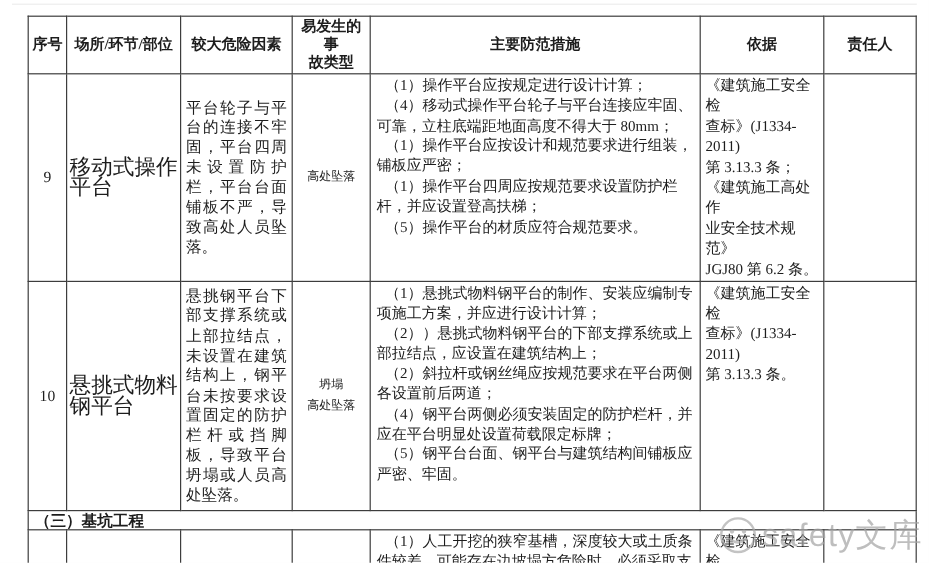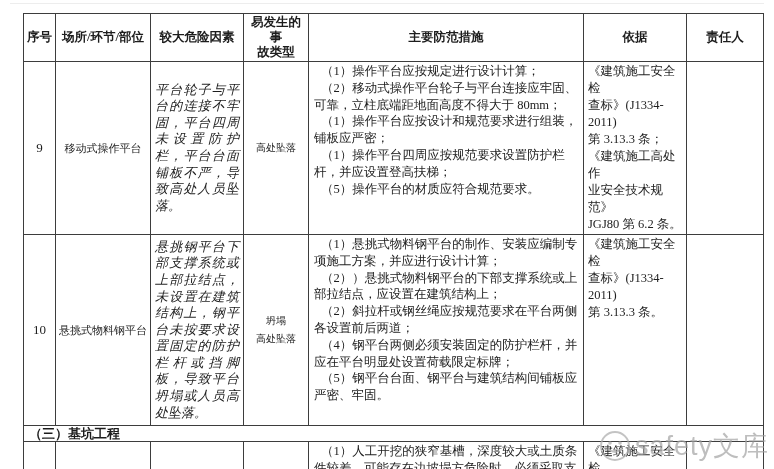--- a/index.html
+++ b/index.html
@@ -21,24 +21,24 @@
     font-size:12.5px; font-weight:bold; text-align:center; vertical-align:middle;
     line-height:15px; white-space:pre-line; padding:1px 2px;
   }
   tr.hdr    { height:32px; }
   tr.r9     { height:135px; }
   tr.r10    { height:191px; }
   tr.secrow { height:16px; }
   tr.r1     { height:70px; }
 
   td.c-no  { text-align:center; vertical-align:middle; font-size:13px; }
-  td.c-loc { text-align:center; vertical-align:middle; font-size:11px; line-height:17px; padding:0 2px; }
+  td.c-loc { vertical-align:middle; font-size:18px; line-height:17px; padding:0 2px; }
   td.c-haz {
     font-size:13px; line-height:16.6px; padding:0 4px; vertical-align:middle;
-    text-align:justify; text-justify:inter-character;font-style:italic;
+    text-align:justify; text-justify:inter-character;
   }
   td.c-acc { text-align:center; vertical-align:middle; font-size:10px; line-height:18px; white-space:pre-line; }
   td.c-meas { font-size:12.5px; line-height:16.8px; padding:1px 5px 0 5px; vertical-align:top; }
   td.c-meas p { margin:0; text-indent:0.55em; }
   td.c-basis { font-size:12.5px; line-height:17px; padding:1px 4px; vertical-align:top; white-space:pre-line; }
   td.c-resp { vertical-align:middle; }
   td.c-section { font-size:13px; font-weight:bold; line-height:15px; padding:0 0 0 5px; vertical-align:middle; }
 
   .watermark {
     position:absolute; right:5px; bottom:5px;
@@ -79,21 +79,21 @@
       </tr>
     </thead>
     <tbody>
       <tr class="r9">
         <td class="c-no">9</td>
         <td class="c-loc">移动式操作平台</td>
         <td class="c-haz">平台轮子与平台的连接不牢固，平台四周未设置防护栏，平台台面铺板不严，导致高处人员坠落。</td>
         <td class="c-acc">高处坠落</td>
         <td class="c-meas">
           <p>（1）操作平台应按规定进行设计计算；</p>
-          <p>（2）移动式操作平台轮子与平台连接应牢固、可靠，立柱底端距地面高度不得大于 80mm；</p>
+          <p>（4）移动式操作平台轮子与平台连接应牢固、可靠，立柱底端距地面高度不得大于 80mm；</p>
           <p>（1）操作平台应按设计和规范要求进行组装，铺板应严密；</p>
           <p>（1）操作平台四周应按规范要求设置防护栏杆，并应设置登高扶梯；</p>
           <p>（5）操作平台的材质应符合规范要求。</p>
         </td>
         <td class="c-basis">《建筑施工安全检
 查标》(J1334-2011)
 第 3.13.3 条；
 《建筑施工高处作
 业安全技术规范》
 JGJ80 第 6.2 条。</td>

